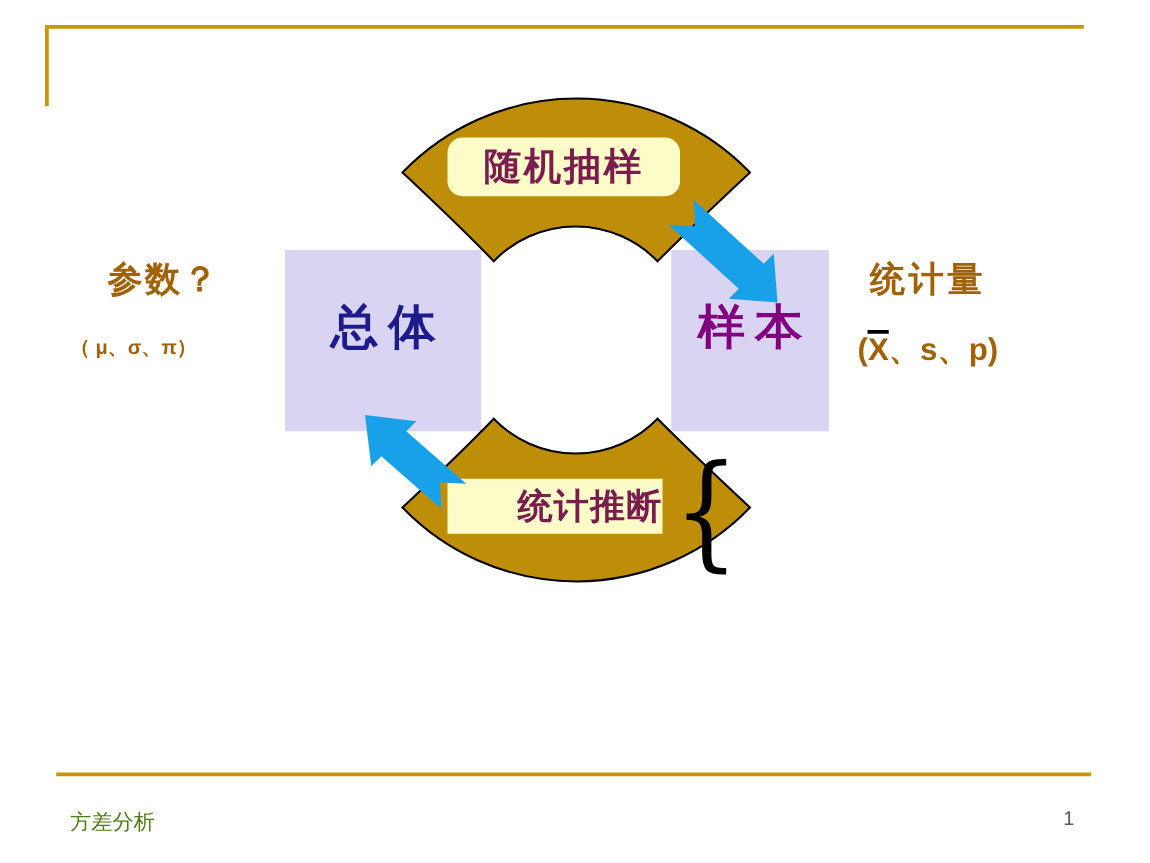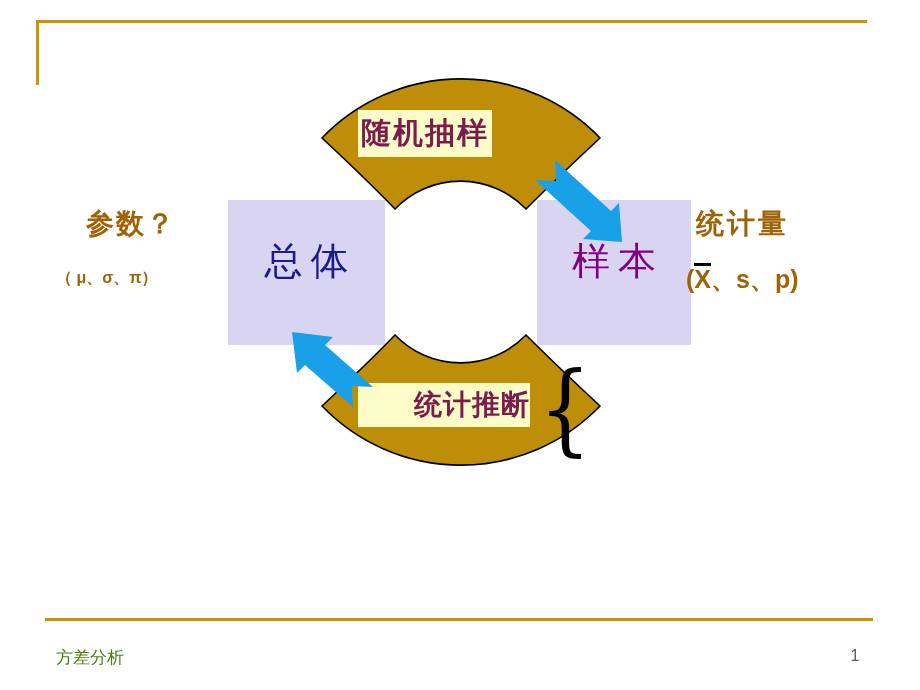--- a/index.html
+++ b/index.html
@@ -14,32 +14,32 @@
 
   .layer-svg { position:absolute; left:0; top:0; width:920px; height:690px; }
   .fans   { z-index:2; }
   .arrows { z-index:4; }
 
   .entity-box {
     position:absolute; width:157px; height:145px; background:#D9D4F2;
     display:flex; align-items:center; justify-content:center; z-index:1;
   }
   .box-population { left:228px; top:200px; }
-  .box-sample     { left:537px; top:200px; width:154px; }
+  .box-sample     { left:537px; top:200px; width:126px; }
   .entity-label {
-    font-weight:normal; font-size:38px; letter-spacing:8px; margin-right:-8px;
+    font-weight:bold; font-size:38px; letter-spacing:8px; margin-right:-8px;
     margin-bottom:22px; white-space:nowrap;
   }
   .label-population { color:#1B1B8A; }
   .label-sample     { color:#800080; }
 
   .tag-box {
     position:absolute; background:#FCFCC8; display:flex; align-items:center; z-index:3;
   }
-  .tag-sampling  { left:358px; top:110px; width:134px; height:47px; justify-content:center; }
+  .tag-sampling  { left:358px; top:110px; width:186px; height:47px; justify-content:center;border-radius:12px; }
   .tag-inference { left:358px; top:383px; width:172px; height:44px; padding-left:12px; box-sizing:border-box;justify-content:flex-end; }
   .tag-label {
     font-weight:bold; color:#7B1C4E; white-space:nowrap;
   }
   .tag-sampling  .tag-label { font-size:30px; letter-spacing:2px; }
   .tag-inference .tag-label { font-size:28px; letter-spacing:1px; }
 
   .txt { position:absolute; color:#a16207; white-space:nowrap; z-index:5; }
   .parameter-heading  { left:86px;  top:205px; font-size:28px; font-weight:bold; letter-spacing:2px; }
   .parameter-symbols  { left:56px;  top:268px; font-size:16px; font-weight:bold; }

